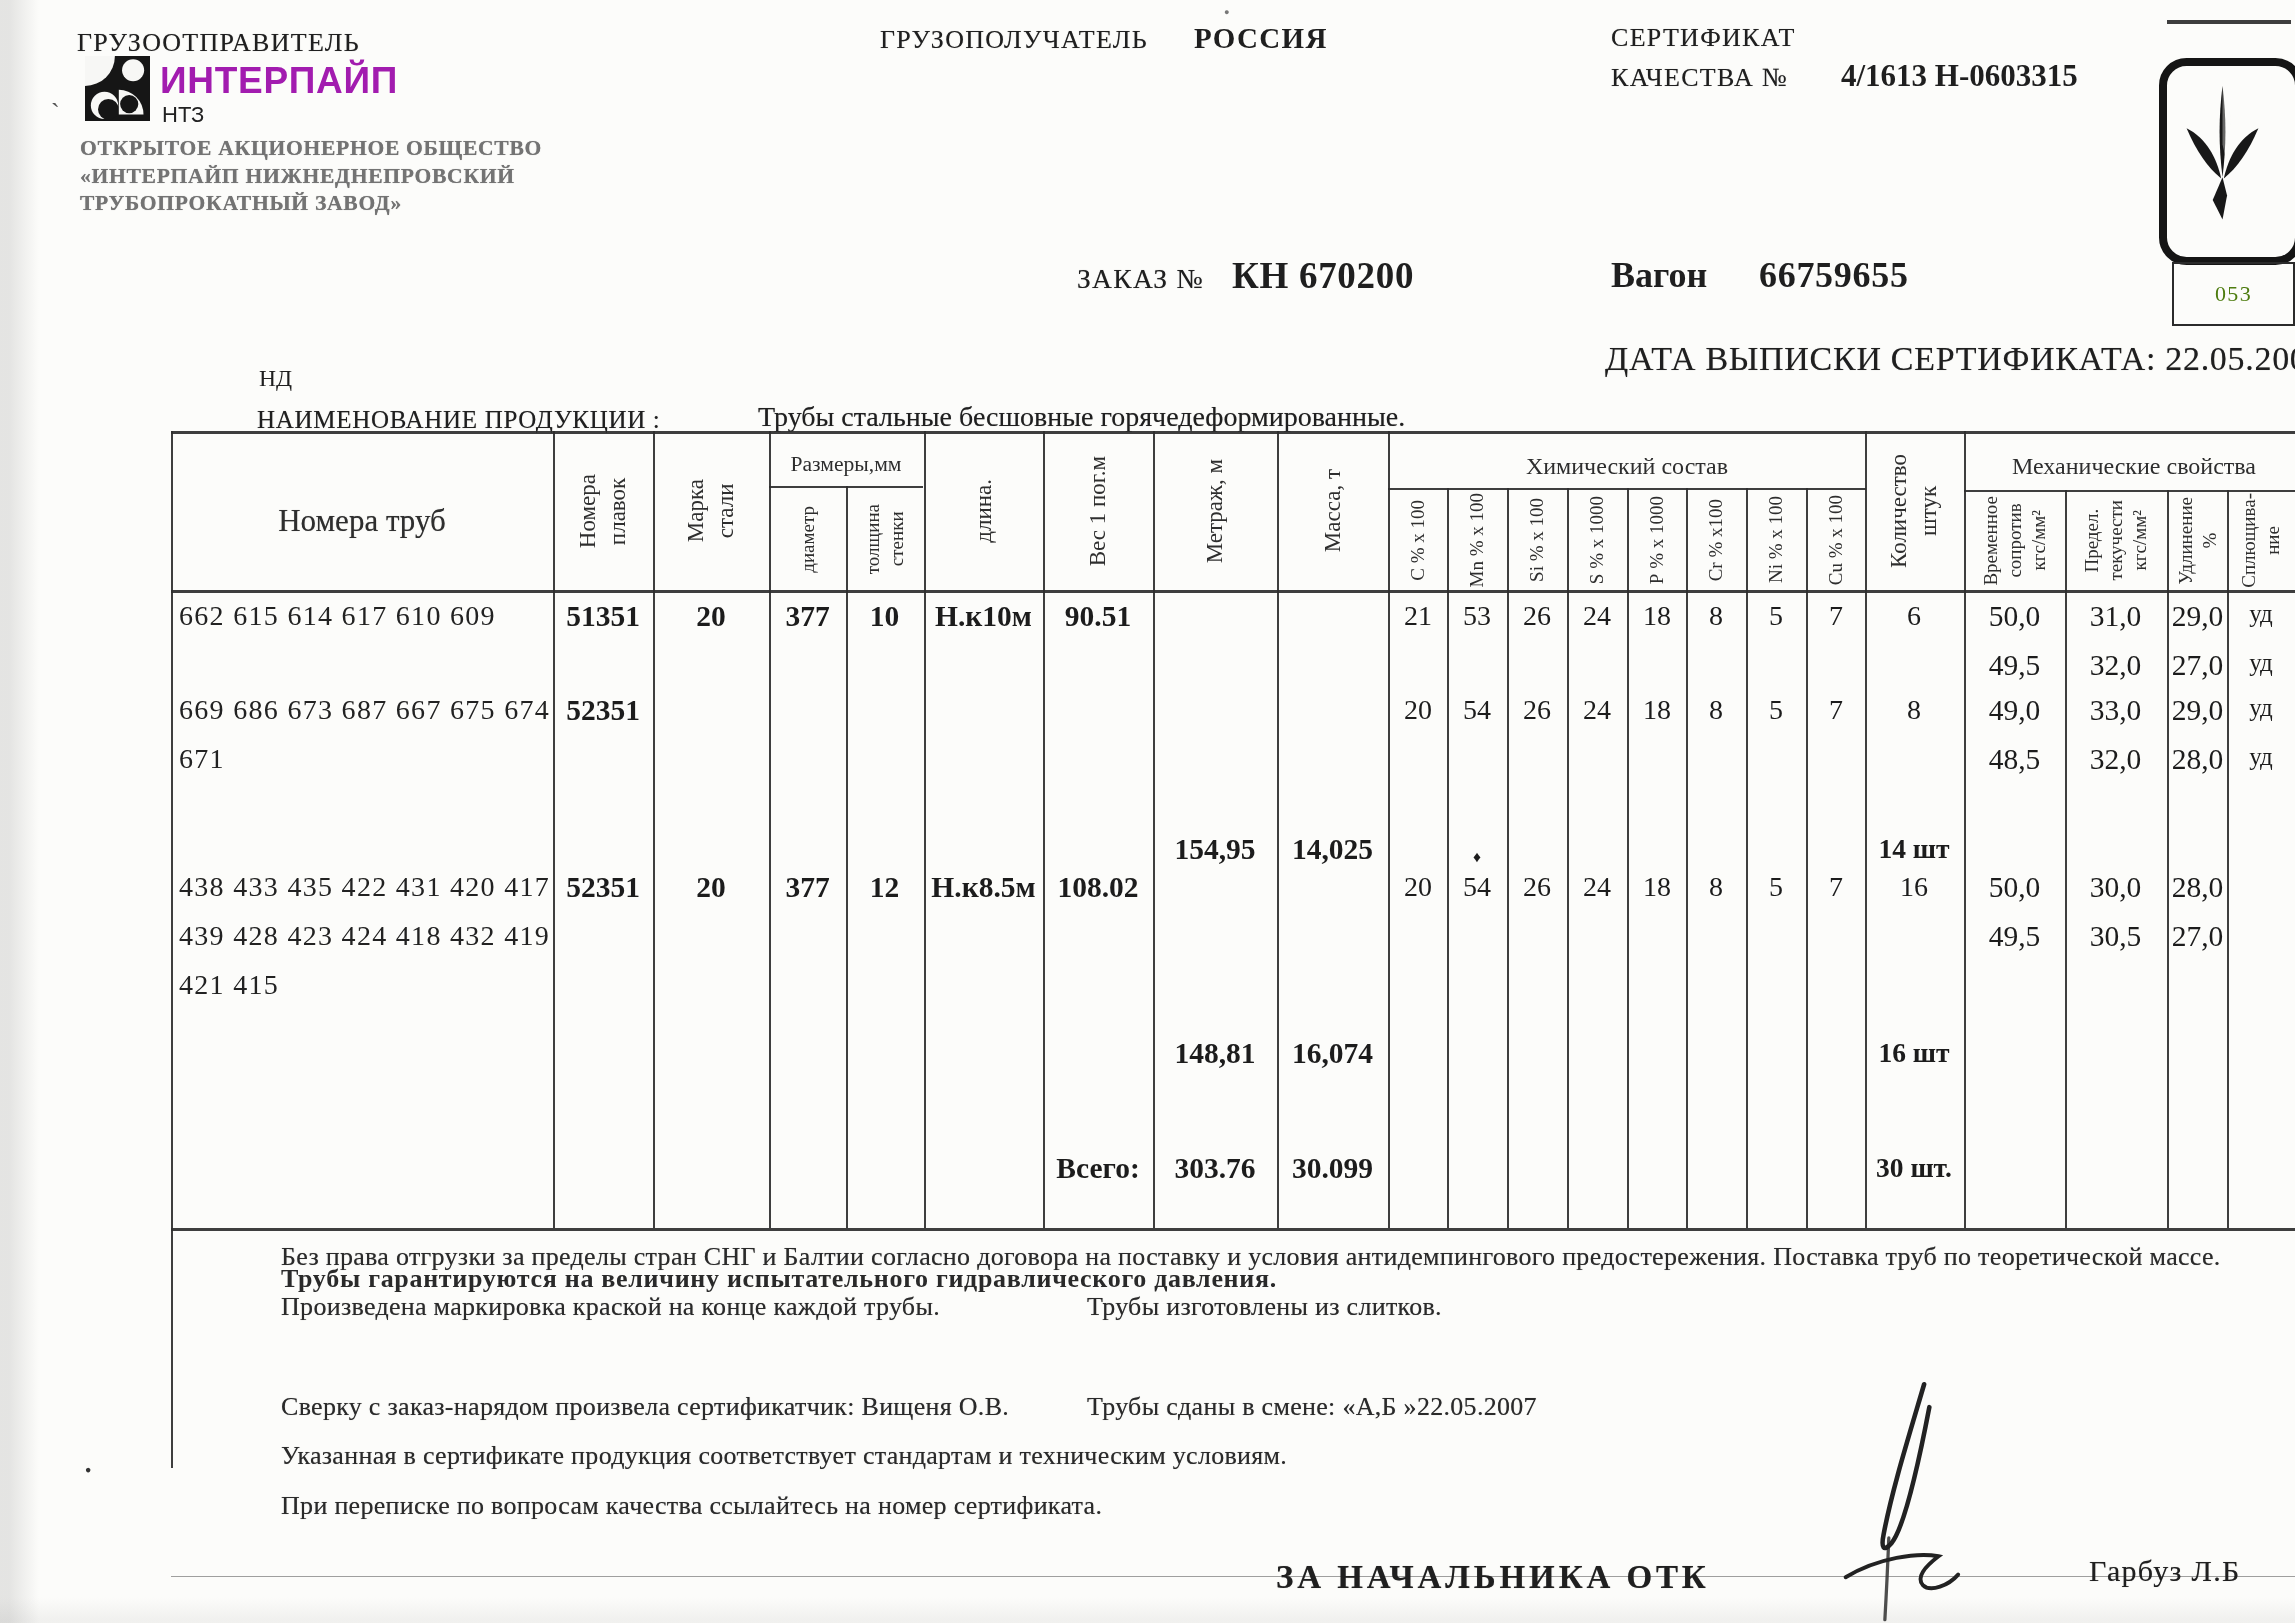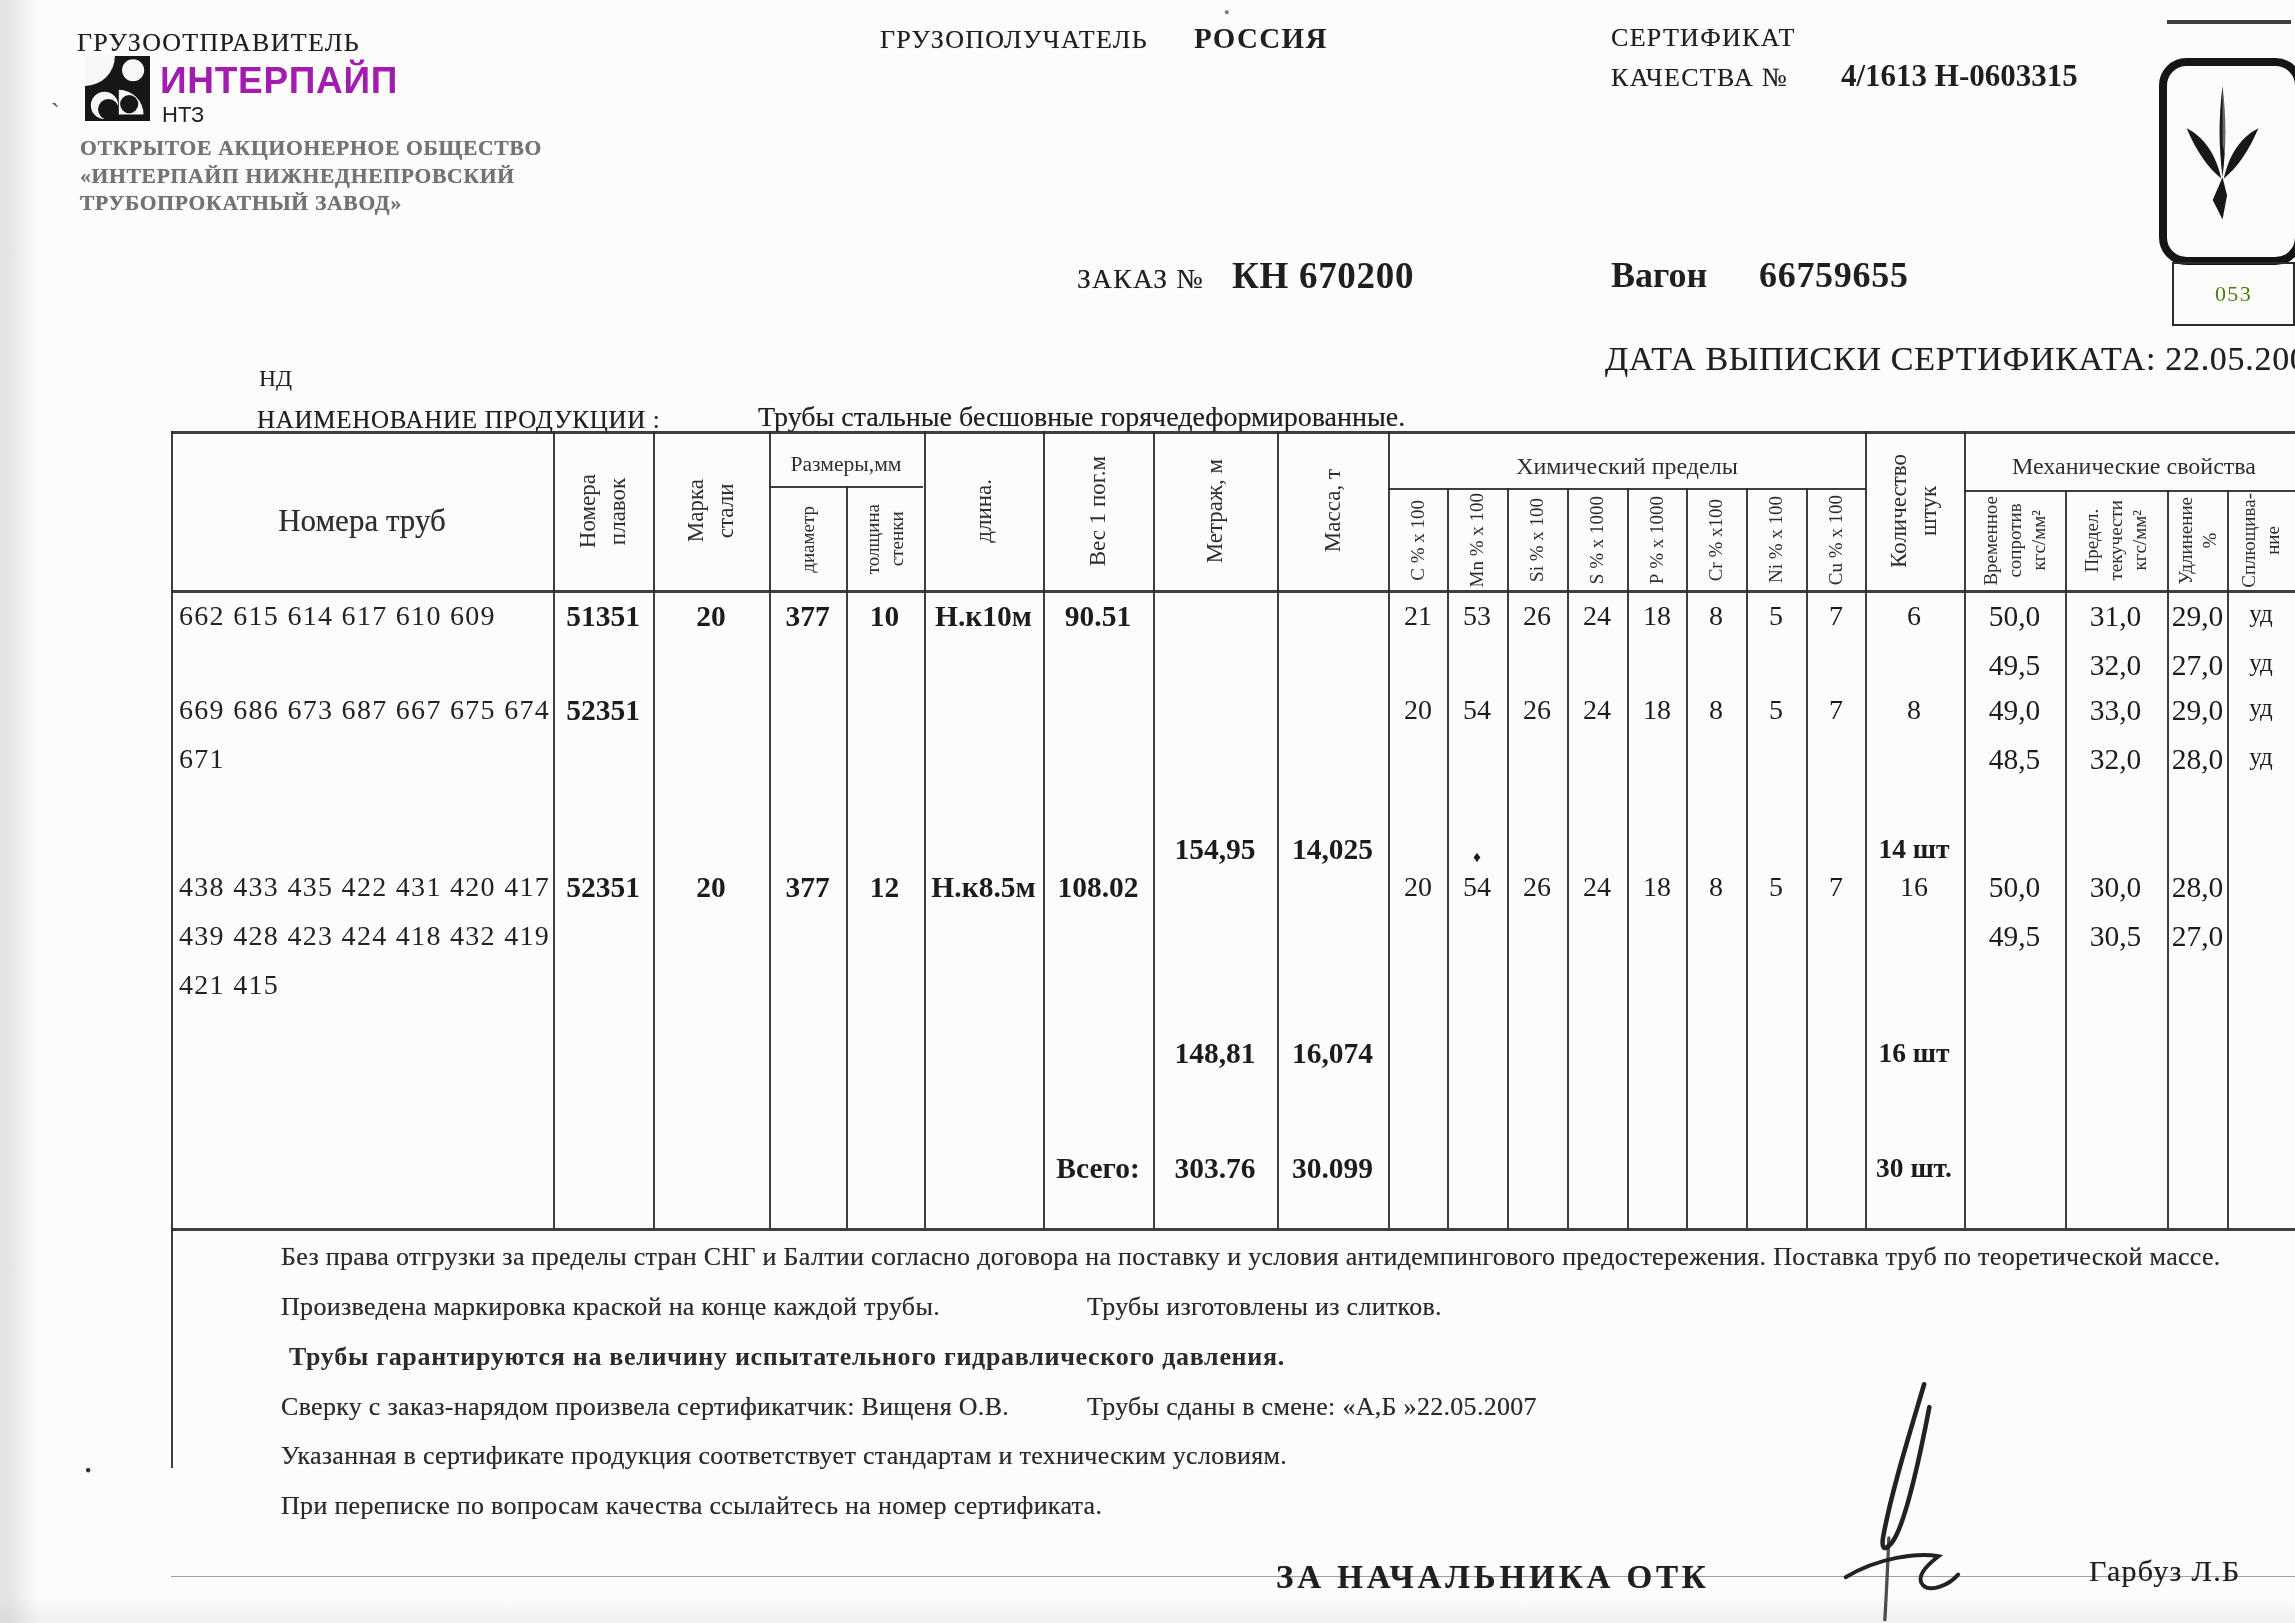--- a/index.html
+++ b/index.html
@@ -143,21 +143,21 @@
   <div class="vline" style="left:1746px;top:488px;height:740px;"></div>
   <div class="vline" style="left:1806px;top:488px;height:740px;"></div>
   <div class="vline" style="left:1865px;top:431px;height:797px;"></div>
   <div class="vline" style="left:1964px;top:431px;height:797px;"></div>
   <div class="vline" style="left:2065px;top:490px;height:738px;"></div>
   <div class="vline" style="left:2167px;top:490px;height:738px;"></div>
   <div class="vline" style="left:2227px;top:490px;height:738px;"></div>
 
   <div class="gtitle blur" style="left:171px;top:503px;width:382px;font-size:31px;">Номера  труб</div>
   <div class="gtitle" style="left:769px;top:452px;width:154px;font-size:21.6px;">Размеры,мм</div>
-  <div class="gtitle" style="left:1388px;top:453px;width:478px;">Химический пределы</div>
+  <div class="gtitle" style="left:1388px;top:453px;width:478px;">Химический состав</div>
   <div class="gtitle" style="left:1964px;top:453px;width:340px;">Механические свойства</div>
 
   <div class="vwrap col-heat" style="top:433px;height:156px;">
       <span class="vtext">Номера
 плавок</span>
     </div>
   <div class="vwrap col-grade" style="top:433px;height:156px;">
       <span class="vtext">Марка
 стали</span>
     </div>
@@ -311,21 +311,21 @@
   <div class="d b col-qty ysb" style="font-size:27.5px;">16 шт</div>
 
   <div class="d b col-wpm yt">Всего:</div>
   <div class="d b col-met yt">303.76</div>
   <div class="d b col-mas yt">30.099</div>
   <div class="d b col-qty yt" style="font-size:27.5px;">30 шт.</div>
 
   <div class="note blur" style="top:1242px;">Без права отгрузки за пределы стран СНГ и Балтии согласно договора на поставку и условия антидемпингового предостережения. Поставка труб по теоретической массе.</div>
   <div class="note blur" style="top:1292px;">Произведена  маркировка краской на конце каждой трубы.</div>
   <div class="note blur" style="left:1087px;top:1292px;">Трубы изготовлены из слитков.</div>
-  <div class="note b" style="top:1342px;letter-spacing:0.7px;margin-left:8px;">Трубы  гарантируются на величину испытательного гидравлического давления.</div>
+  <div class="note b" style="top:1264px;letter-spacing:0.7px;">Трубы  гарантируются на величину испытательного гидравлического давления.</div>
   <div class="note blur" style="top:1392px;">Сверку с заказ-нарядом произвела сертификатчик: Вищеня О.В.</div>
   <div class="note blur" style="left:1087px;top:1392px;">Трубы сданы в смене: «А,Б »22.05.2007</div>
   <div class="note blur" style="top:1441px;">Указанная в сертификате продукция соответствует стандартам и техническим условиям.</div>
   <div class="note blur" style="top:1491px;">При переписке по вопросам качества ссылайтесь на номер сертификата.</div>
 
   <div class="abs b blur" style="left:1276px;top:1559px;font-size:33px;letter-spacing:3.9px;">ЗА  НАЧАЛЬНИКА  ОТК</div>
   <div class="abs" style="left:1767px;top:1381px;width:275px;height:242px;">
     <svg width="275" height="242" viewBox="0 0 420 370">
       <path d="M240,5 C215,90 190,170 178,235 C174,255 178,262 190,248 C205,230 225,160 248,40" fill="none" stroke="#222" stroke-width="7" stroke-linecap="round"></path>
       <path d="M120,300 C170,270 230,262 262,268 C240,285 228,300 238,312 C250,324 278,312 292,296" fill="none" stroke="#222" stroke-width="6" stroke-linecap="round"></path>

